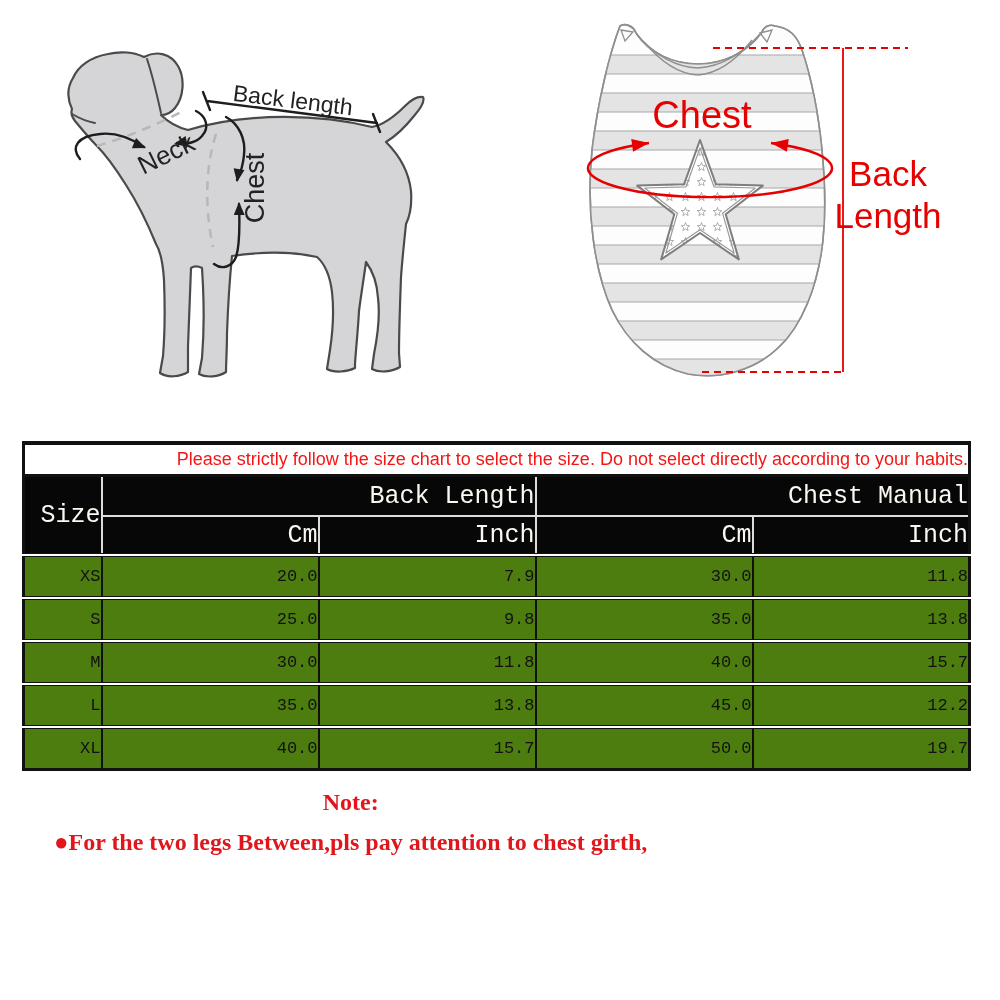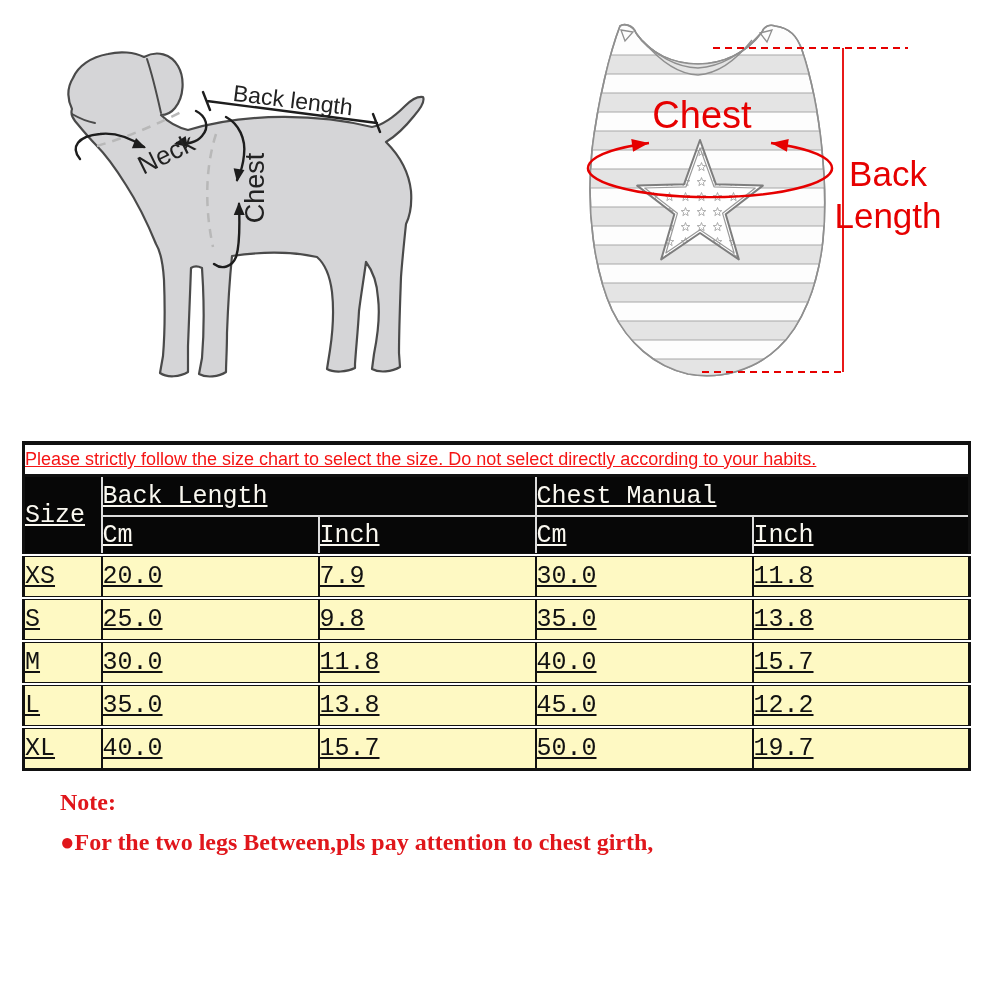--- a/index.html
+++ b/index.html
@@ -33,35 +33,35 @@
   .mini-star{fill:#ffffff;stroke:#9a9a9a;stroke-width:0.8;}
   .red-line{fill:none;stroke:var(--red-annotation);stroke-width:2.4;}
   .red-vline{fill:none;stroke:var(--red-annotation);stroke-width:1.8;}
   .red-dash{fill:none;stroke:var(--red-annotation);stroke-width:1.8;stroke-dasharray:7 5;}
   .red-ah{fill:var(--red-annotation);}
   .red-label{fill:var(--red-annotation);font-family:"Liberation Sans",sans-serif;}
 
   
   .size-table{position:absolute;left:22px;top:441px;width:946px;border-collapse:collapse;
               table-layout:fixed;border:3px solid var(--table-border);border-top-width:4px;}
-  .size-table td{text-align:left;vertical-align:middle;overflow:hidden;padding:0;text-decoration:underline;}
+  .size-table td{text-align:right;vertical-align:middle;overflow:hidden;padding:0;}
   .notice{height:29px;font:400 18px "Liberation Sans",sans-serif;color:var(--red-title);
           border-bottom:3px solid var(--table-border);white-space:nowrap;background:#fff;}
   .head{background:var(--header-bg);color:var(--header-text);
         font-family:"Liberation Mono","DejaVu Sans Mono",monospace;font-size:25px;
         border:2px solid #dcdcdc;}
   .gh{height:38px;} .uh{height:36px;margin-left:36px;}
   .body-row td{height:39px;font-family:"Liberation Mono","DejaVu Sans Mono",monospace;
-               font-size:25px;color:#121212;background:#fef9c3;
+               font-size:17px;color:#121212;background:#4d7c0f;
                border-left:2px solid var(--table-border);border-right:2px solid var(--table-border);
                border-top:4px double var(--table-border);}
 
   
-  .notes{position:absolute;left:60px;top:782px;font:700 24px "Liberation Serif",serif;
-         color:var(--red-notes);line-height:40px;white-space:nowrap;}
+  .notes{position:absolute;left:54px;top:782px;font:700 24px "Liberation Serif",serif;
+         color:var(--red-notes);line-height:40px;white-space:nowrap;text-align:center;}
 </style>
 </head>
 <body>
 
 <div class="canvas">
 
   <svg class="dog-svg" width="440" height="390" viewBox="0 0 440 390">
     <path class="dog-body" d="M52,94
       C48,86 46,74 53,63 C58,51 71,42 88,39 C100,36 114,37 124,42
       C137,35 151,39 158,51 C165,63 164,82 155,93 C151,98 146,100 141,100

